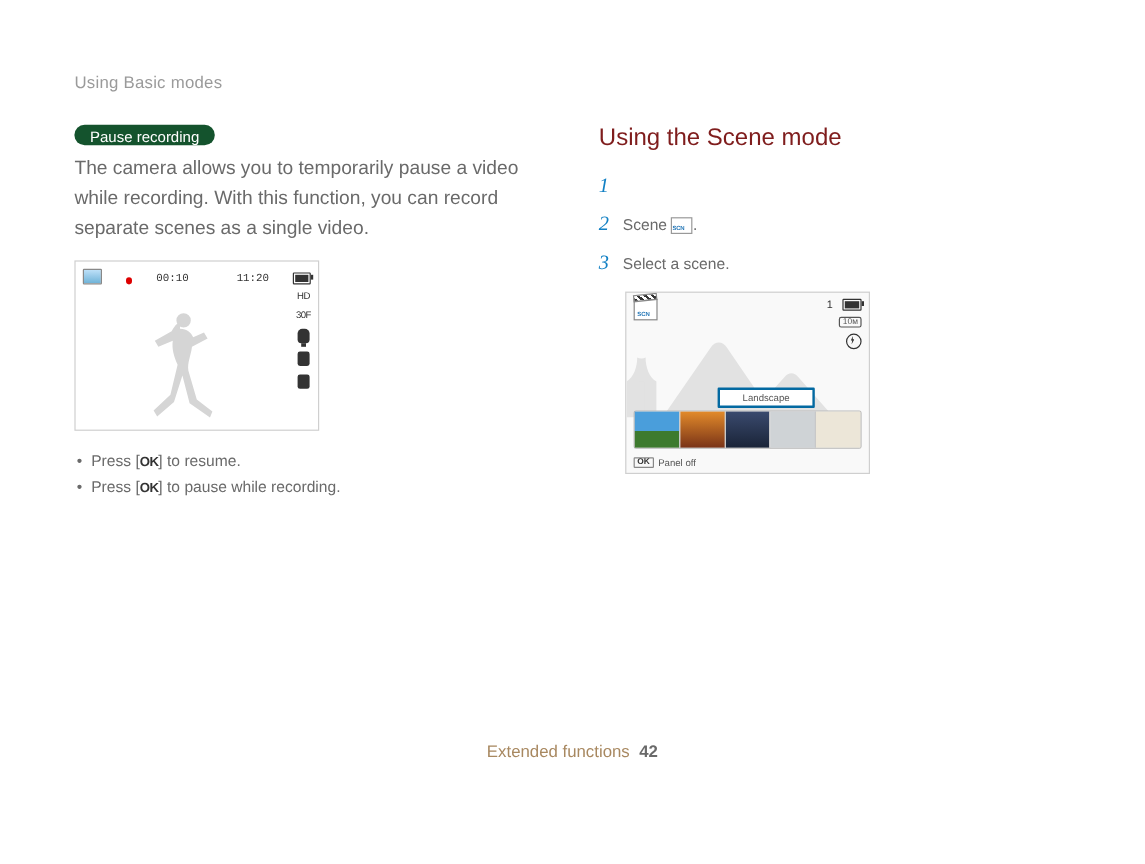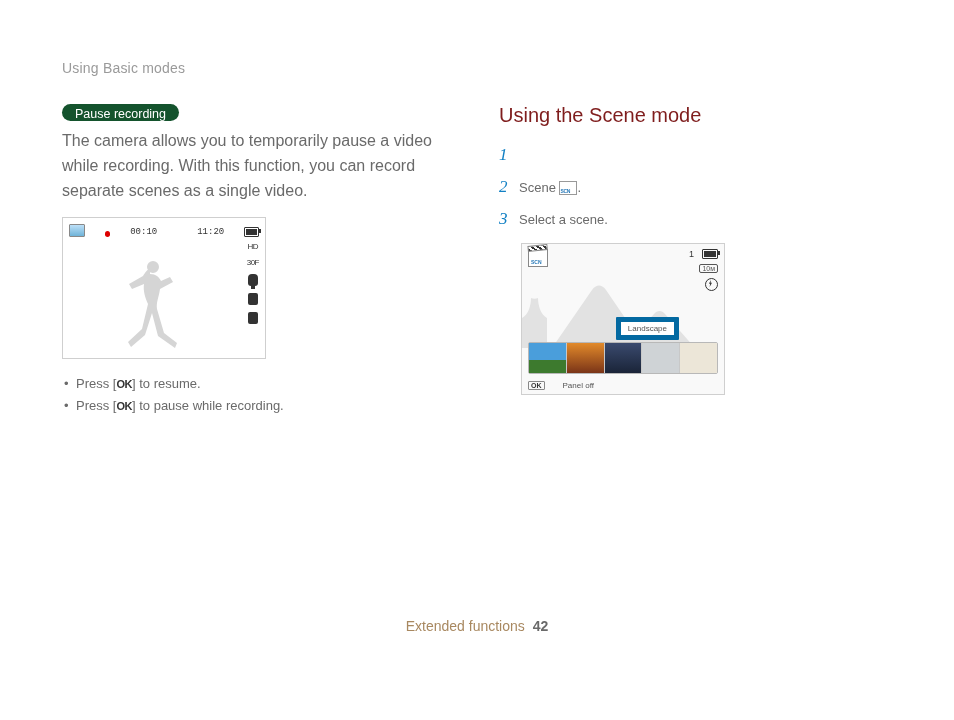--- a/index.html
+++ b/index.html
@@ -47,22 +47,22 @@
 .topright .row1{display:flex;gap:8px;align-items:center}
 .mtn{position:absolute;left:0;right:0;top:30px;height:74px}
 .strip{position:absolute;left:6px;right:6px;bottom:20px;height:30px;border:1px solid #b8b8b8;border-radius:2px;background:#eee;display:flex}
 .strip div{flex:1;border-right:1px solid #c8c8c8}
 .strip div:last-child{border-right:none}
 .s1{background:linear-gradient(#4a9edb 55%,#3d7a2e 55%)}
 .s2{background:linear-gradient(#e28a2a,#7a3418)}
 .s3{background:linear-gradient(#3a4a6e,#1a2438)}
 .s4{background:#cfd3d6}
 .s5{background:#ece6d8}
-.label-tip{position:absolute;right:45px;bottom:54px;background:#fff;border:5px solid #0369a1;font-size:8px;padding:2px 7px;border-radius:1px;color:#555}
-.panel-off{position:absolute;left:6px;bottom:4px;font-size:8px;color:#555;display:flex;align-items:flex-start;gap:18px}
+.label-tip{position:absolute;right:45px;bottom:54px;background:#fff;border:2px solid #0369a1;font-size:8px;padding:2px 19px;border-radius:1px;color:#555}
+.panel-off{position:absolute;left:6px;bottom:4px;font-size:8px;color:#555;display:flex;align-items:flex-start;gap:4px}
 .okbox{border:1px solid #888;padding:0 2px;font-size:7px;font-weight:bold;color:#333;border-radius:1px}
 .flash{width:11px;height:11px;border:1.5px solid #333;border-radius:50%;position:relative;display:inline-block}
 .flash::after{content:"";position:absolute;left:3px;top:1px;width:3px;height:7px;background:#333;clip-path:polygon(60% 0,0 55%,40% 55%,20% 100%,100% 40%,55% 40%)}
 .ten{font-size:7px;border:1px solid #555;padding:0 2px;border-radius:2px;color:#555}
 .footer{position:absolute;bottom:30px;left:0;right:0;text-align:center;font-size:14px;color:#a88860}
 .footer .pn{color:#6a6a6a;font-weight:bold;margin-left:4px}
 </style>
 </head>
 <body>
 

